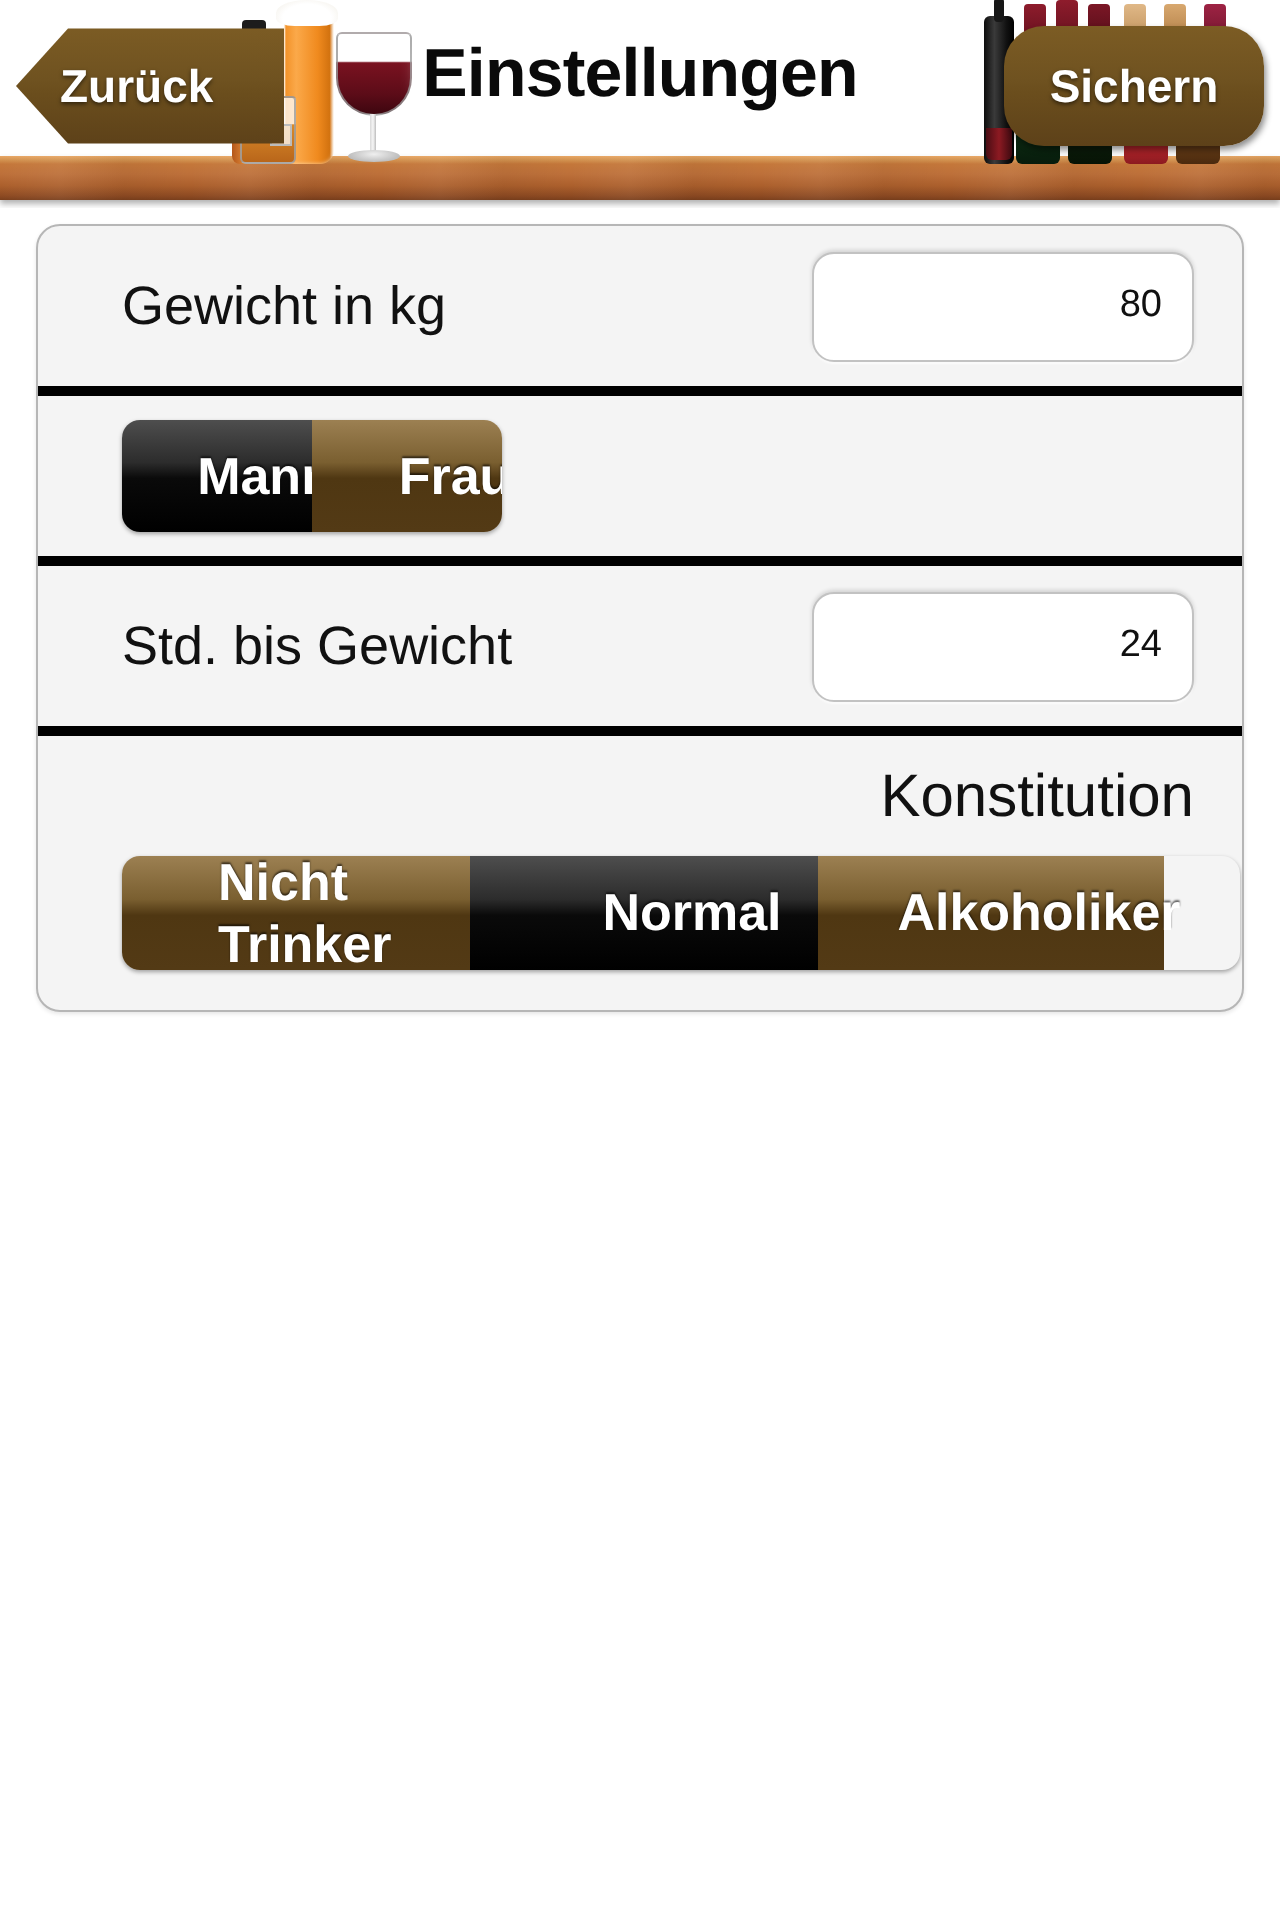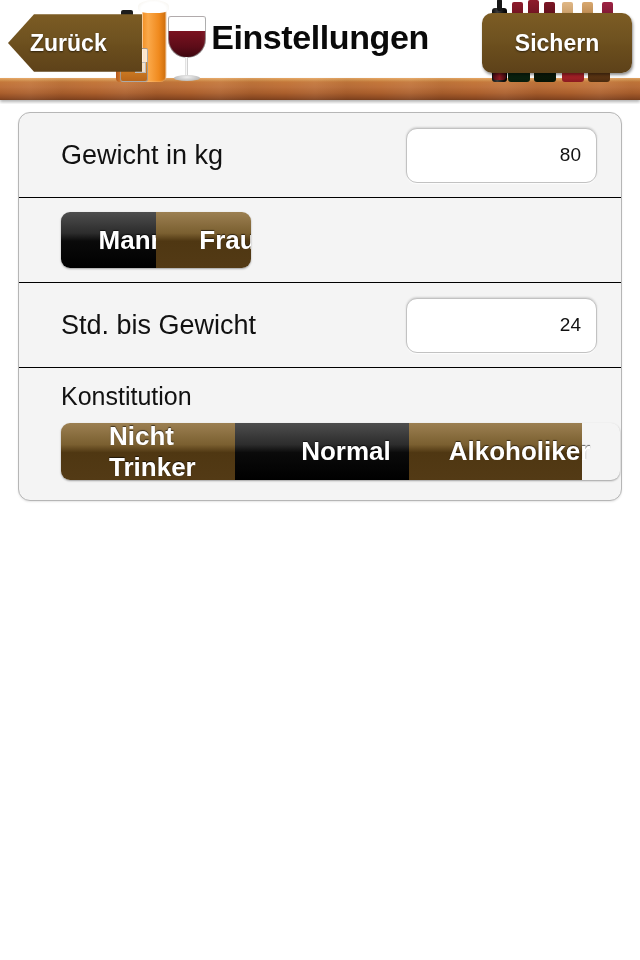--- a/index.html
+++ b/index.html
@@ -179,23 +179,23 @@
     color: #ffffff;
     font-size: 23px;
     font-weight: bold;
     text-shadow: 0 1px 2px rgba(0,0,0,0.55);
   }
 
   
   #save-button {
     position: absolute;
     right: 8px; top: 13px;
-    width: 150px; height: 60px;
+    width: 130px; height: 60px;
     background: linear-gradient(to bottom, #7c5c24 0%, #6f5220 45%, #6b4e1d 55%, #5d4119 100%);
-    border-radius: 10px;
+    border-radius: 20px;
     display: flex;
     align-items: center;
     justify-content: center;
     box-shadow: 1px 2px 3px rgba(0,0,0,0.45);
     cursor: pointer;
     z-index: 6;
   }
   #save-button .lbl {
     color: #ffffff;
     font-size: 23px;
@@ -216,21 +216,21 @@
     box-shadow: 0 1px 2px rgba(0,0,0,0.10);
   }
 
   .row {
     position: relative;
     display: flex;
     align-items: center;
     padding: 0 24px 0 42px;
     height: 85px;
     box-sizing: border-box;
-    border-bottom: 1px solid #000000;
+    border-bottom: 5px solid #000000;
   }
   .row:last-child { border-bottom: none; }
 
   .row-label {
     flex: 1;
     font-size: 27px;
     color: #111111;
   }
 
   
@@ -280,23 +280,24 @@
   #gender-control { height: 56px; width: 190px; }
   #gender-control .segment { width: 95px; height: 56px; }
 
   
   .row.stacked {
     display: block;
     height: auto;
     padding: 14px 24px 20px 42px;
   }
   #konstitution-label {
-    font-size: 25px;
+    font-size: 30px;
     color: #111111;
     margin-bottom: 12px;
+    text-align: right;
   }
   #konstitution-control { height: 57px; width: 559px; }
   #konstitution-control .segment { height: 57px; }
   #konstitution-control .segment:nth-child(1) { width: 174px; }
   #konstitution-control .segment:nth-child(2) { width: 174px; }
   #konstitution-control .segment:nth-child(3) { width: 173px; }
 </style>
 </head>
 <body>
 

